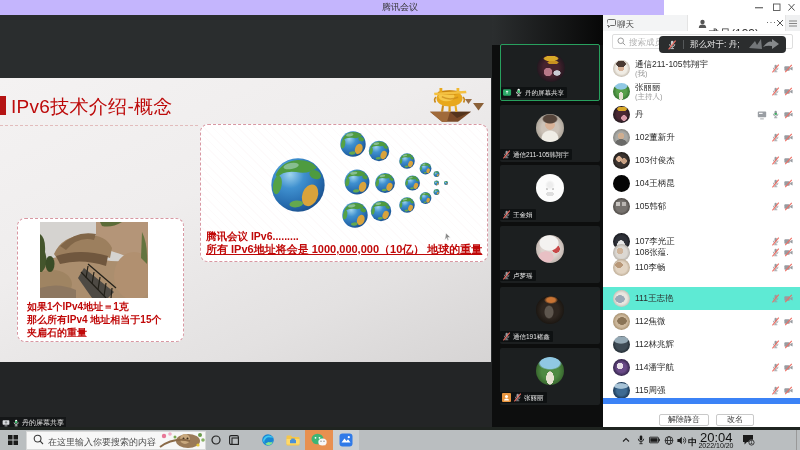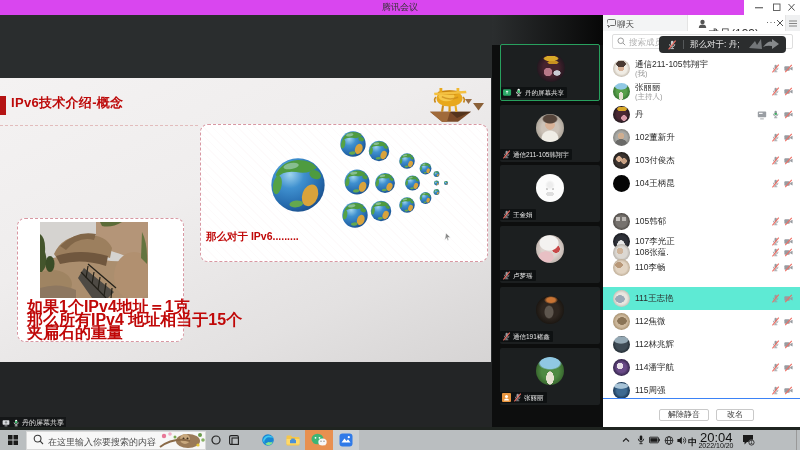--- a/index.html
+++ b/index.html
@@ -1,37 +1,37 @@
 <!DOCTYPE html>
 <html><head><meta charset="utf-8">
 <style>
 *{margin:0;padding:0;box-sizing:border-box}
 html,body{width:800px;height:450px;overflow:hidden}
 body{font-family:"Liberation Sans",sans-serif;position:relative;background:#fff}
 .abs{position:absolute}
 
-#titlebar{left:0;top:0;width:744px;height:15px;background:#d946ef}
+#titlebar{left:0;top:0;width:664px;height:15px;background:#c4b5fd}
 #titlebar .t{left:0;top:1px;width:800px;text-align:center;font-size:9px;color:#333}
 
 #sharearea{left:0;top:15px;width:492px;height:412px;background:#2a2d2e}
 #sharebottom{left:0;top:362px;width:492px;height:65px;background:#232526}
 
 #slide{left:0;top:78px;width:491px;height:284px;background:linear-gradient(155deg,#f4f2f2 0%,#efeded 40%,#e3e1e1 75%,#d6d4d4 100%);overflow:hidden}
 .redbar{left:0;top:18px;width:6px;height:19px;background:#b51313}
-.slidetitle{left:11px;top:16px;font-size:13px;font-weight:bold;color:#bd0a0a;letter-spacing:0.3px}
+.slidetitle{left:11px;top:16px;font-size:19px;font-weight:normal;color:#bd0a0a;letter-spacing:0.3px}
 .dashline{left:0;top:47px;width:198px;border-top:1px dashed #e2bcbc}
 .iptext{left:43px;top:58px;width:230px;font-size:12.5px;line-height:15.5px;color:#151515}
 .whitebox{background:repeating-linear-gradient(45deg, rgba(225,170,180,0.05) 0 1px, transparent 1px 6px) #fff;border:1px dashed #d897a2;border-radius:8px}
 #earthbox{left:200px;top:46px;width:288px;height:138px}
 #photobox{left:17px;top:140px;width:167px;height:124px}
 .redsmall{color:#c00808;font-weight:bold}
 #ebt1{left:206px;top:152px;font-size:10.5px}
 #ebt2{left:206px;top:164px;font-size:11px;text-decoration:underline}
 #photoimg{left:40px;top:144px;width:108px;height:76px;background:#cbc9c6;overflow:hidden}
-#photocap{left:27px;top:222px;font-size:16px;line-height:13px}
+#photocap{left:27px;top:222px;font-size:10px;line-height:13px}
 #ipv46{left:203px;top:190.5px;width:290px;font-size:12.4px;line-height:19.2px;color:#141414}
 
 #sharelabel{left:0;top:417px;width:66px;height:11px;background:#141617;color:#e0e0e0;font-size:7px;line-height:11px}
 
 #videocol{left:492px;top:15px;width:111px;height:412px;background:#0d0e0e}
 #vidtopgrad{left:492px;top:15px;width:111px;height:30px;background:linear-gradient(to right,#2b2e2f,#070707)}
 .thumb{left:500px;width:100px;height:57px;background:#1c1f20;border-radius:2px;overflow:hidden}
 .thumb .av{position:absolute;left:36px;top:9px;width:28px;height:28px;border-radius:50%}
 .vlabel{position:absolute;left:0px;bottom:2px;height:11px;background:rgba(10,12,12,.72);color:#e8e8e8;font-size:6.5px;line-height:11px;padding:0 3px 0 2px;display:flex;align-items:center;gap:2px;border-radius:1px}
 
@@ -44,21 +44,21 @@
 
 .mrow{left:603px;width:197px;height:23px}
 .mrow .mav{position:absolute;left:10px;top:3px;width:17px;height:17px;border-radius:50%}
 .mrow .mname{position:absolute;left:32px;top:6px;font-size:8.5px;color:#2b2b2b;white-space:nowrap}
 .mrow.two .mname{top:2px}
 .mrow .msub{position:absolute;left:32px;top:12px;font-size:7.5px;color:#9b9b9b}
 .mic{position:absolute;left:168px;top:7px}
 .cam{position:absolute;left:181px;top:7px}
 .mon{position:absolute;left:154px;top:7px}
 
-#pfooter{left:603px;top:398px;width:197px;height:29px;background:#fff;border-top:1px solid #3b82f6}
+#pfooter{left:603px;top:398px;width:197px;height:29px;background:#fff;border-top:6px solid #3b82f6}
 .fbtn{position:absolute;top:10px;height:12px;border:1px solid #c9c9c9;border-radius:2px;background:#fff;color:#3a3a3a;font-size:8px;line-height:10px;text-align:center}
 
 #tooltip{left:659px;top:36px;width:127px;height:17px;background:#2b2d2e;border-radius:4px;display:flex;align-items:center;color:#e6e6e6;font-size:8.5px}
 
 #deskstrip{left:0;top:427px;width:800px;height:3px;background:#1f2420}
 #taskbar{left:0;top:430px;width:800px;height:20px;background:#babec0}
 #tsearch{left:26px;top:430.5px;width:180px;height:19px;background:#f7f7f7;border:1px solid #d8d8d8;color:#5a5a5a;font-size:9px;line-height:17px;overflow:hidden}
 .traytxt{font-size:13px;color:#111;line-height:9px;text-align:right}
 </style></head>
 <body>
@@ -129,21 +129,22 @@
     <path d="M38.5 4 L44.5 10.5 M44.5 4 L38.5 10.5" stroke="#555" stroke-width="1"></path>
   </svg>
 </div>
 
 <div class="abs" id="sharearea"></div>
 <div class="abs" id="slide">
   <div class="abs redbar"></div>
   <div class="abs slidetitle">IPv6技术介绍-概念</div>
   <div class="abs dashline"></div>
   <div class="abs whitebox" id="earthbox"></div>
-  <div class="abs redsmall" id="ebt1">那么对于 IPv6.........</div>
+  <div class="abs redsmall" id="ebt1">腾讯会议 IPv6.........</div>
+  <div class="abs redsmall" id="ebt2">所有 IPv6地址将会是 1000,000,000（10亿） 地球的重量</div>
   <div class="abs whitebox" id="photobox" style="background:#fff"></div>
   <svg class="abs" id="photoimg" width="108" height="76" viewBox="0 0 108 76">
     <rect width="108" height="76" fill="#d5d3d0"></rect>
     <path d="M56 0 L108 0 L108 48 Q90 34 74 30 Q60 26 56 14 z" fill="#b49578"></path>
     <path d="M60 0 L82 0 Q72 6 62 4 z" fill="#5c6c38"></path>
     <path d="M0 40 Q26 30 52 36 Q80 42 108 38 L108 76 L0 76 z" fill="#ab8e6e"></path>
     <path d="M14 32 Q22 14 44 13 Q66 12 72 26 L70 36 Q46 26 18 38 z" fill="#9c7f5e"></path>
     <path d="M20 24 Q36 8 56 12 L54 18 Q38 14 26 28 z" fill="#816648"></path>
     <path d="M16 34 Q40 26 68 34 L66 44 Q42 36 20 42 z" fill="#70573e"></path>
     <ellipse cx="94" cy="54" rx="20" ry="24" fill="#b19070"></ellipse>
@@ -370,21 +371,21 @@
   <div class="abs mrow" style="top:172px">
     <div class="mav" style="background:#050505"></div>
     <div class="mname">104王柄昆</div>
     <svg class="mic" width="9" height="9" viewBox="0 0 10 10">
         <use href="#micoff"></use>
       </svg>
     <svg class="cam" width="9" height="9" viewBox="0 0 10 10">
         <use href="#camoff"></use>
       </svg>
   </div>
-  <div class="abs mrow" style="top:210px">
+  <div class="abs mrow" style="top:195px">
     <div class="mav" style="background:radial-gradient(circle 2.5px at 5px 6px,#c8c4c0 0 90%,transparent),radial-gradient(circle 2.5px at 11px 6px,#bab6b2 0 90%,transparent),radial-gradient(circle 8px,#76726e 0 70%,#54504c 100%)"></div>
     <div class="mname">105韩郁</div>
     <svg class="mic" width="9" height="9" viewBox="0 0 10 10">
         <use href="#micoff"></use>
       </svg>
     <svg class="cam" width="9" height="9" viewBox="0 0 10 10">
         <use href="#camoff"></use>
       </svg>
   </div>
   <div class="abs mrow" style="top:230px">

